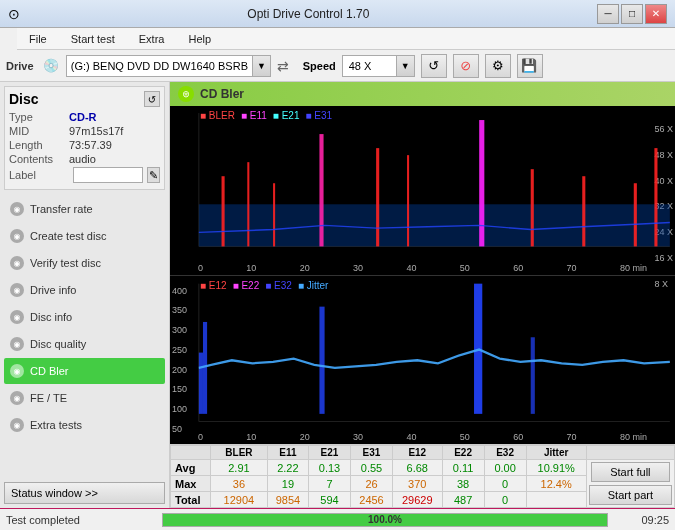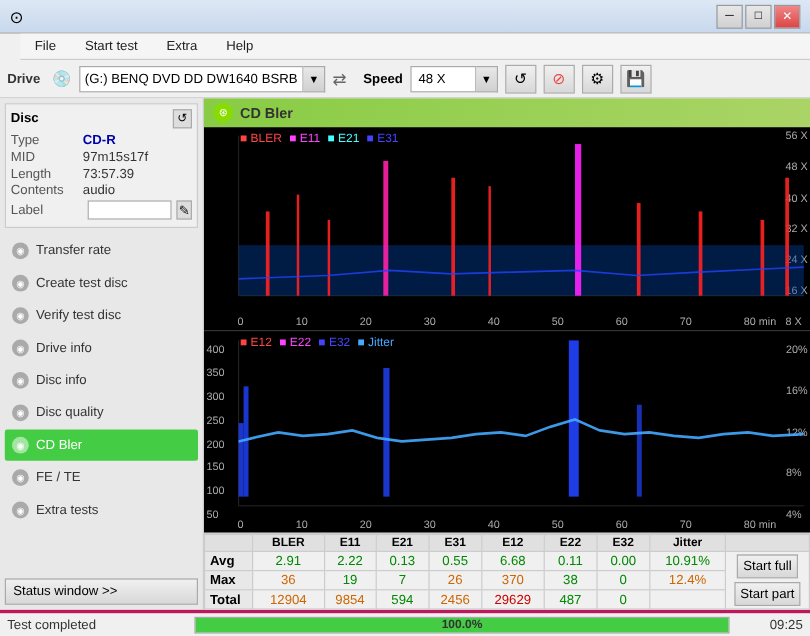--- a/index.html
+++ b/index.html
@@ -26,21 +26,21 @@
     .speed-select-arrow { width: 18px; height: 22px; background: linear-gradient(to bottom, #e8e8e8, #d0d0d0); border: 1px solid #aaa; border-left: none; display: flex; align-items: center; justify-content: center; cursor: pointer; font-size: 9px; }
     .toolbar-btn { width: 26px; height: 24px; background: linear-gradient(to bottom, #f0f0f0, #d8d8d8); border: 1px solid #aaa; cursor: pointer; display: flex; align-items: center; justify-content: center; font-size: 13px; }
 
     
     .main { display: flex; height: calc(530px - 28px - 22px - 32px - 22px); }
 
     
     .sidebar { width: 170px; background: #e8e8e8; border-right: 1px solid #ccc; display: flex; flex-direction: column; }
     .disc-panel { background: #f0f0f0; border: 1px solid #ccc; margin: 4px; padding: 4px; }
     .disc-header { display: flex; align-items: center; justify-content: space-between; margin-bottom: 4px; }
-    .disc-title { font-weight: bold; font-size: 11px; }
+    .disc-title { font-weight: bold; font-size: 14px; }
     .disc-refresh { width: 16px; height: 16px; background: #ddd; border: 1px solid #aaa; cursor: pointer; display: flex; align-items: center; justify-content: center; font-size: 10px; }
     .disc-row { display: flex; margin-bottom: 2px; font-size: 11px; }
     .disc-key { color: #555; width: 60px; flex-shrink: 0; }
     .disc-val { color: #00a; font-weight: bold; }
     .disc-val.normal { color: #333; font-weight: normal; }
     .label-row { display: flex; align-items: center; gap: 4px; }
     .label-input { width: 70px; height: 16px; border: 1px solid #aaa; background: white; font-size: 10px; }
     .label-btn { width: 16px; height: 16px; background: #ddd; border: 1px solid #aaa; cursor: pointer; display: flex; align-items: center; justify-content: center; }
 
     .sidebar-nav { flex: 1; display: flex; flex-direction: column; gap: 1px; padding: 2px 4px; }
@@ -58,35 +58,36 @@
 
     
     .stats-area { background: #f0f0f0; border-top: 1px solid #ccc; }
     .stats-table { width: 100%; border-collapse: collapse; font-size: 11px; }
     .stats-table th { background: #e0e0e0; border: 1px solid #ccc; padding: 1px 4px; text-align: center; font-weight: bold; font-size: 10px; }
     .stats-table td { border: 1px solid #ccc; padding: 1px 0; text-align: center; }
     .stats-table td.green { color: #008800; }
     .stats-table td.orange { color: #cc6600; }
     .stats-table td.red { color: #cc0000; }
     .stats-table td.label { background: #e8e8e8; font-weight: bold; text-align: left; padding-left: 4px; }
-    .btn-start { background: linear-gradient(to bottom, #f0f0f0, #d8d8d8); border: 1px solid #aaa; padding: 3px 4px; cursor: pointer; font-size: 11px; white-space: nowrap; }
-
-    
-    .status-bar { height: 22px; background: #f0f0f0; border-top: 3px solid #be185d; display: flex; align-items: center; padding: 0 6px; gap: 8px; }
+    .btn-start { background: linear-gradient(to bottom, #f0f0f0, #d8d8d8); border: 1px solid #aaa; padding: 3px 18px; cursor: pointer; font-size: 11px; white-space: nowrap; }
+
+    
+    .status-bar { height: 22px; background: #f0f0f0; border-top: 1px solid #be185d; display: flex; align-items: center; padding: 0 6px; gap: 8px; }
     .status-text { font-size: 11px; color: #333; margin-right: 8px; width: 140px; }
     .progress-container { flex: 1; height: 14px; background: #ec4899; border: 1px solid #aaa; position: relative; margin-right: 8px; }
     .progress-bar { height: 100%; background: #44cc44; width: 100%; }
     .progress-text { position: absolute; top: 0; left: 0; right: 0; bottom: 0; display: flex; align-items: center; justify-content: center; font-size: 10px; font-weight: bold; color: #333; }
     .time-text { font-size: 11px; color: #333; width: 45px; text-align: right; }
   </style>
 </head>
 <body>
 
 <div class="title-bar">
   <span style="font-size:14px;">⊙</span>
+  <span class="title-bar-title">Opti Drive Control 1.70</span>
   <div class="title-bar-controls">
     <button class="title-btn">─</button>
     <button class="title-btn">□</button>
     <button class="title-btn close">✕</button>
   </div>
 </div>
 
 <div class="menu-bar">
   <span class="menu-item">File</span>
   <span class="menu-item">Start test</span>
@@ -200,21 +201,21 @@
 
       <div class="chart-top">
 
         <div style="position:absolute; top:4px; left:30px; display:flex; gap:6px; z-index:2;">
           <span style="color:#ff4444; font-size:10px;">■ BLER</span>
           <span style="color:#ff44ff; font-size:10px;">■ E11</span>
           <span style="color:#44ffff; font-size:10px;">■ E21</span>
           <span style="color:#4444ff; font-size:10px;">■ E31</span>
         </div>
 
-        <div style="position:absolute; right:2px; top:2px; display:flex; flex-direction:column; justify-content:space-between; height:calc(100% - 4px); color:#aaa; font-size:9px;">
+        <div style="position:absolute; right:2px; top:18px; display:flex; flex-direction:column; justify-content:space-between; height:calc(100% - 4px); color:#aaa; font-size:9px;">
           <span>56 X</span>
             <span>48 X</span>
             <span>40 X</span>
             <span>32 X</span>
             <span>24 X</span>
             <span>16 X</span>
             <span>8 X</span>
         </div>
 
         <div style="position:absolute; bottom:2px; left:28px; right:28px; display:flex; justify-content:space-between; color:#aaa; font-size:9px;">
@@ -264,27 +265,20 @@
           <span>400</span>
             <span>350</span>
             <span>300</span>
             <span>250</span>
             <span>200</span>
             <span>150</span>
             <span>100</span>
             <span>50</span>
         </div>
 
-        <div style="position:absolute; right:2px; top:10px; display:flex; flex-direction:column; justify-content:space-between; height:calc(100% - 20px); color:#aaa; font-size:9px;">
-          <span>20%</span>
-            <span>16%</span>
-            <span>12%</span>
-            <span>8%</span>
-            <span>4%</span>
-        </div>
 
         <div style="position:absolute; bottom:2px; left:28px; right:28px; display:flex; justify-content:space-between; color:#aaa; font-size:9px;">
           <span>0</span>
             <span>10</span>
             <span>20</span>
             <span>30</span>
             <span>40</span>
             <span>50</span>
             <span>60</span>
             <span>70</span>

